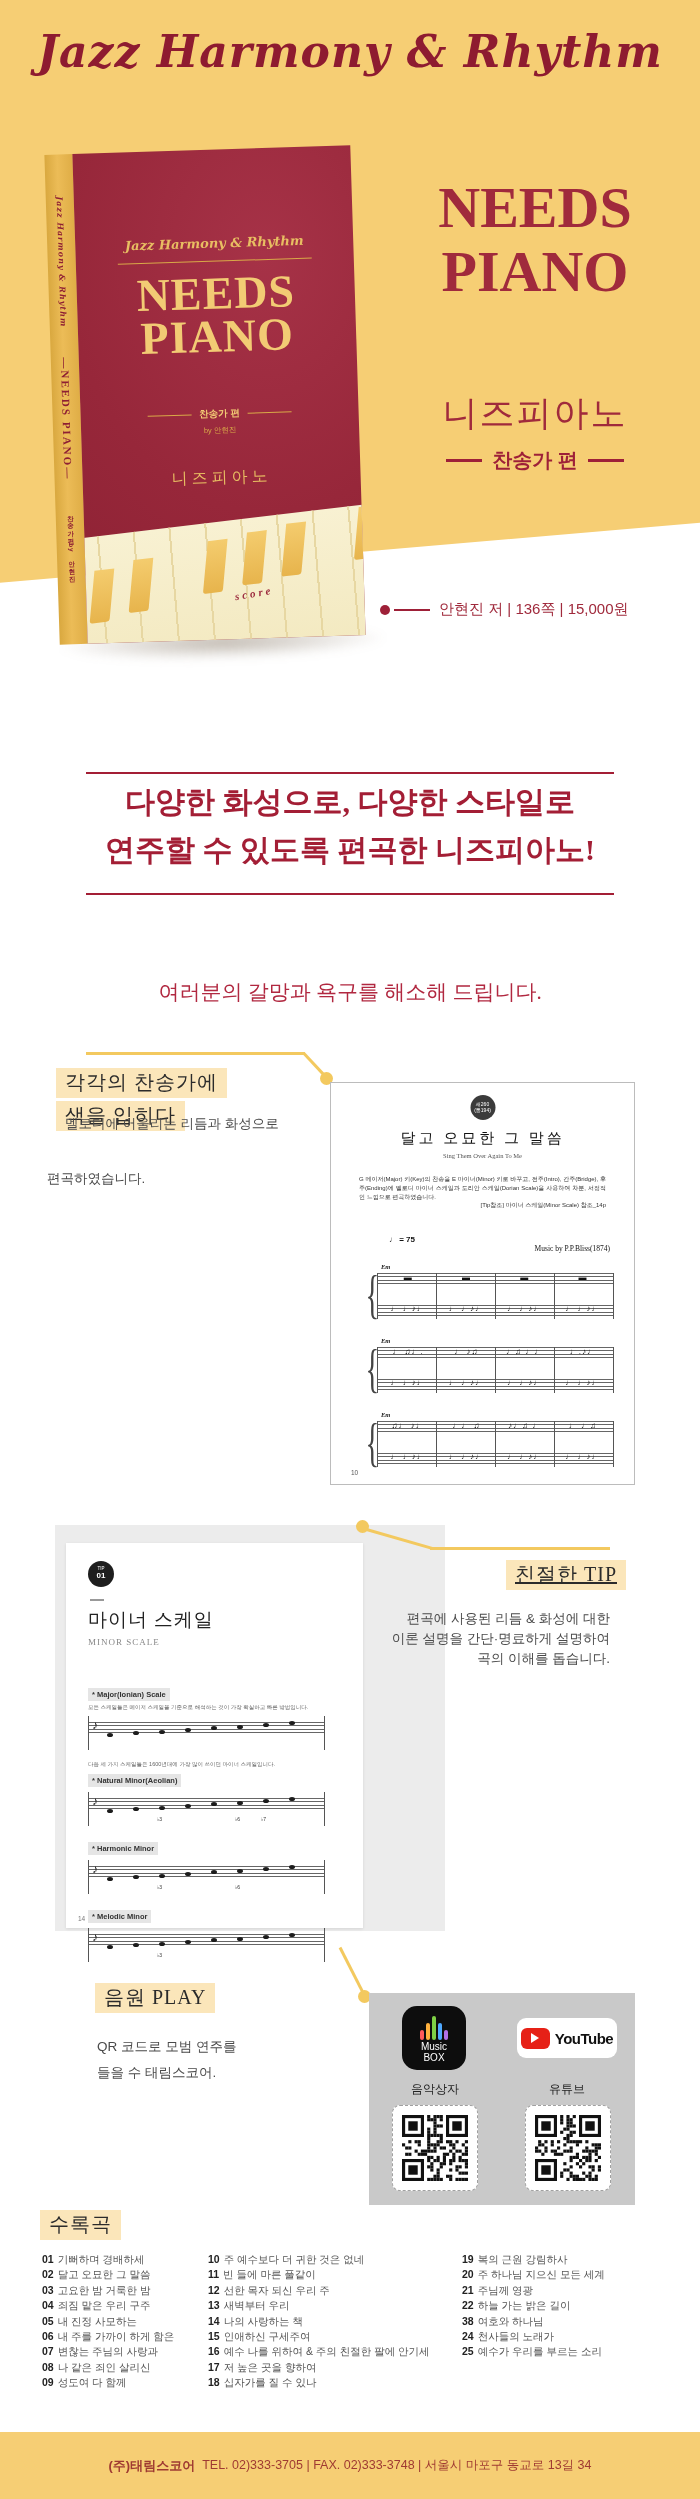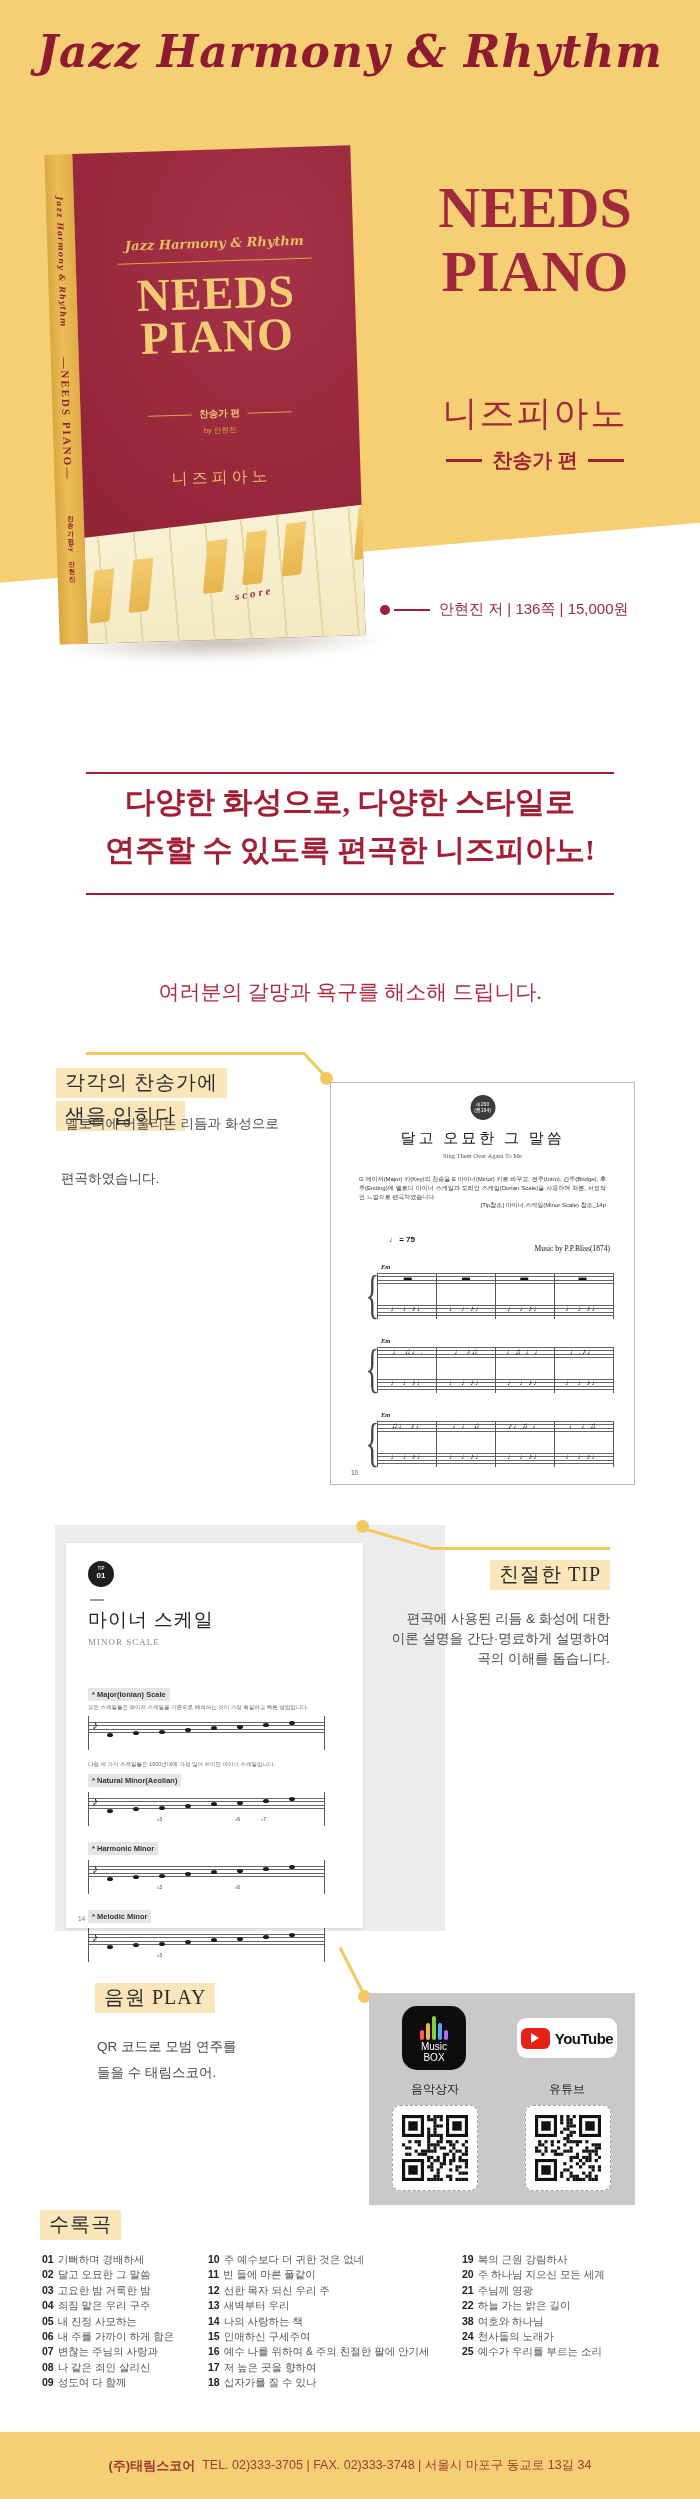--- a/index.html
+++ b/index.html
@@ -116,21 +116,21 @@
   .scale{margin-bottom:11px;}
   .slabel{display:inline-block;background:#e5e5e5;padding:2px 4px;font-size:7.5px;font-weight:700;color:#333;}
   .sdesc{font-size:5.5px;color:#666;margin:3px 0 1px;}
   .sstaff{position:relative;height:34px;margin-top:5px;border-left:1px solid #555;border-right:1px solid #555;
     background:repeating-linear-gradient(to bottom,#666 0 1px,rgba(0,0,0,0) 1px 3.4px) 0 6px/100% 14px no-repeat;}
   .sstaff .clef{position:absolute;left:3px;top:2px;font-size:12px;color:#222;}
   .sstaff i{position:absolute;width:6px;height:4px;border-radius:50%;background:#1c1c1c;}
   .sstaff em{position:absolute;top:24px;font-style:normal;font-size:5px;color:#333;}
   .p2-pageno{position:absolute;left:12px;bottom:6px;font-size:6.5px;color:#777;}
   
-  .tip-hl{right:90px;top:1560px;left:auto;}
+  .tip-hl{right:74px;top:1560px;left:auto;text-decoration:underline;}
   .tip-desc{right:90px;text-align:right;}
   .td1{top:1608px;} .td2{top:1628px;} .td3{top:1648px;}
   
   .panel{position:absolute;left:369px;top:1993px;width:266px;height:212px;background:#C9C9C9;}
   .mb-icon{position:absolute;left:33px;top:13px;width:64px;height:64px;border-radius:15px;background:#0d0d0d;}
   .mb-bars{display:flex;gap:2px;justify-content:center;align-items:flex-end;height:26px;padding-top:8px;}
   .mb-bars i{width:4px;border-radius:2px;display:block;}
   .mb-name{width:40px;margin:1px auto 0;text-align:center;color:#fff;font-size:10px;line-height:11px;font-weight:400;}
   .yt-logo{position:absolute;left:148px;top:25px;width:100px;height:40px;background:#fff;border-radius:9px;
     display:flex;align-items:center;justify-content:center;gap:5px;}
@@ -214,21 +214,21 @@
   <div class="headline h1b">연주할 수 있도록 편곡한 니즈피아노!</div>
   <div class="rule r2"></div>
   <div class="subline s1b">여러분의 갈망과 욕구를 해소해 드립니다.</div>
 
   <div class="gold-h" style="left:86px;top:1052px;width:219px;"></div>
   <div class="gold-d" style="left:304px;top:1052px;width:33px;transform:rotate(47deg);"></div>
   <div class="gold-dot" style="left:320px;top:1072px;"></div>
   <div class="hl" style="left:56px;top:1068px;">각각의 찬송가에</div>
   <div class="hl" style="left:56px;top:1101px;">색을 입히다</div>
   <div class="desc" style="left:57px;top:1113px;margin-left:8px;">멜로디에 어울리는 리듬과 화성으로</div>
-  <div class="desc" style="left:61px;top:1168px;text-align:right;">편곡하였습니다.</div>
+  <div class="desc" style="left:47px;top:1168px;text-align:right;">편곡하였습니다.</div>
 
   <div class="sheet1">
     <div class="badge1">
       <div>새260</div>
       <div>(통194)</div>
     </div>
     <div class="sh-title">달고 오묘한 그 말씀</div>
     <div class="sh-sub">Sing Them Over Again To Me</div>
     <div class="sh-note">G 메이저(Major) 키(Key)의 찬송을 E 마이너(Minor) 키로 바꾸고, 전주(Intro), 간주(Bridge), 후주(Ending)에 멜로디 마이너 스케일과 도리안 스케일(Dorian Scale)을 사용하여 차분, 서정적인 느낌으로 편곡하였습니다.</div>
     <div class="sh-tip">[Tip참조] 마이너 스케일(Minor Scale) 참조_14p</div>

